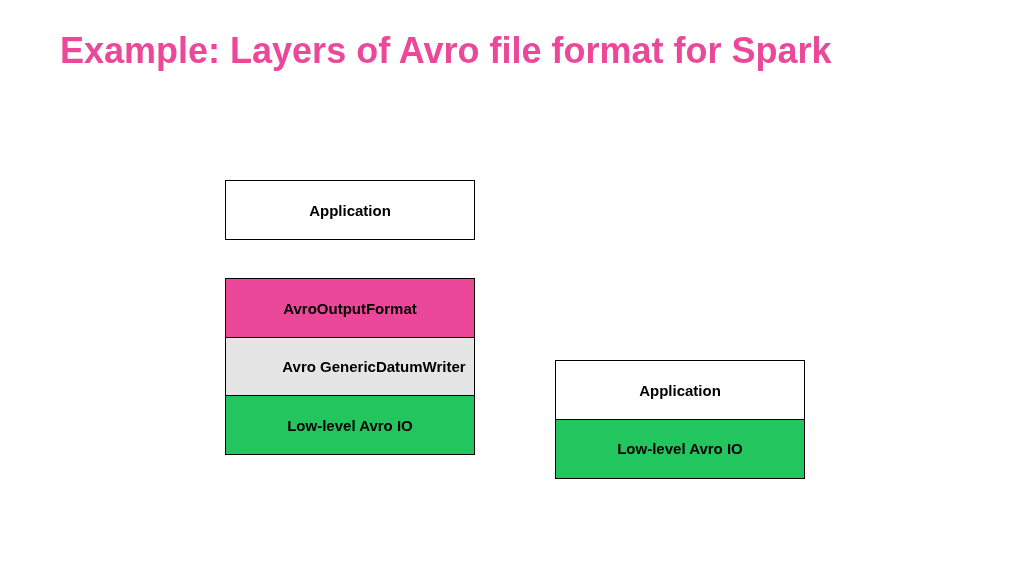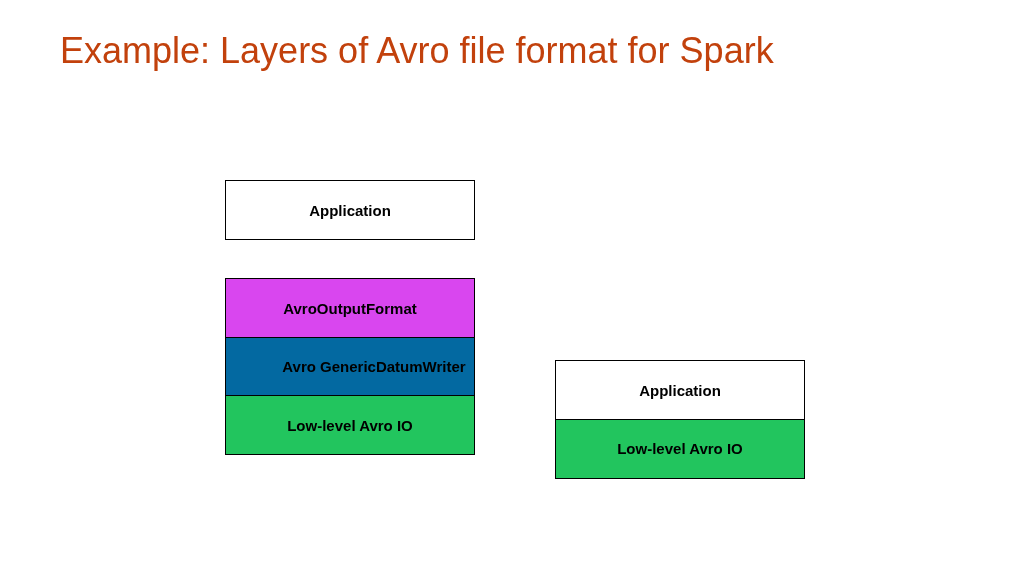--- a/index.html
+++ b/index.html
@@ -8,22 +8,22 @@
       height: 576px;
       background: #ffffff;
       font-family: Arial, Helvetica, sans-serif;
       position: relative;
     }
     .title {
       position: absolute;
       top: 30px;
       left: 60px;
       font-size: 36px;
-      font-weight: 400;
-      color: #c2410c;
+      font-weight: 700;
+      color: #ec4899;
     }
     .stack {
       position: absolute;
       display: flex;
       flex-direction: column;
     }
     .stack-left {
       left: 225px;
       top: 180px;
       width: 250px;
@@ -40,22 +40,22 @@
       align-items: center;
       justify-content: center;
       font-weight: bold;
       font-size: 15px;
       color: #000;
       margin-top: -1.5px;
     }
     .layer:first-child { margin-top: 0; }
     .bg-white { background: #ffffff; }
     .bg-teal { background: #1abc9c; }
-    .bg-blue { background: #d946ef; margin-top: 38px; }
-    .bg-green { background: #0369a1; padding-left: 48px; }
+    .bg-blue { background: #ec4899; margin-top: 38px; }
+    .bg-green { background: #e5e5e5; padding-left: 48px; }
     .bg-gold { background: #22c55e; }
   </style>
 </head>
 <body>
 
 <div class="title">Example: Layers of Avro file format for Spark</div>
 
 <div class="stack stack-left">
   <div class="layer bg-white">Application</div>
   <div class="layer bg-blue">AvroOutputFormat</div>

